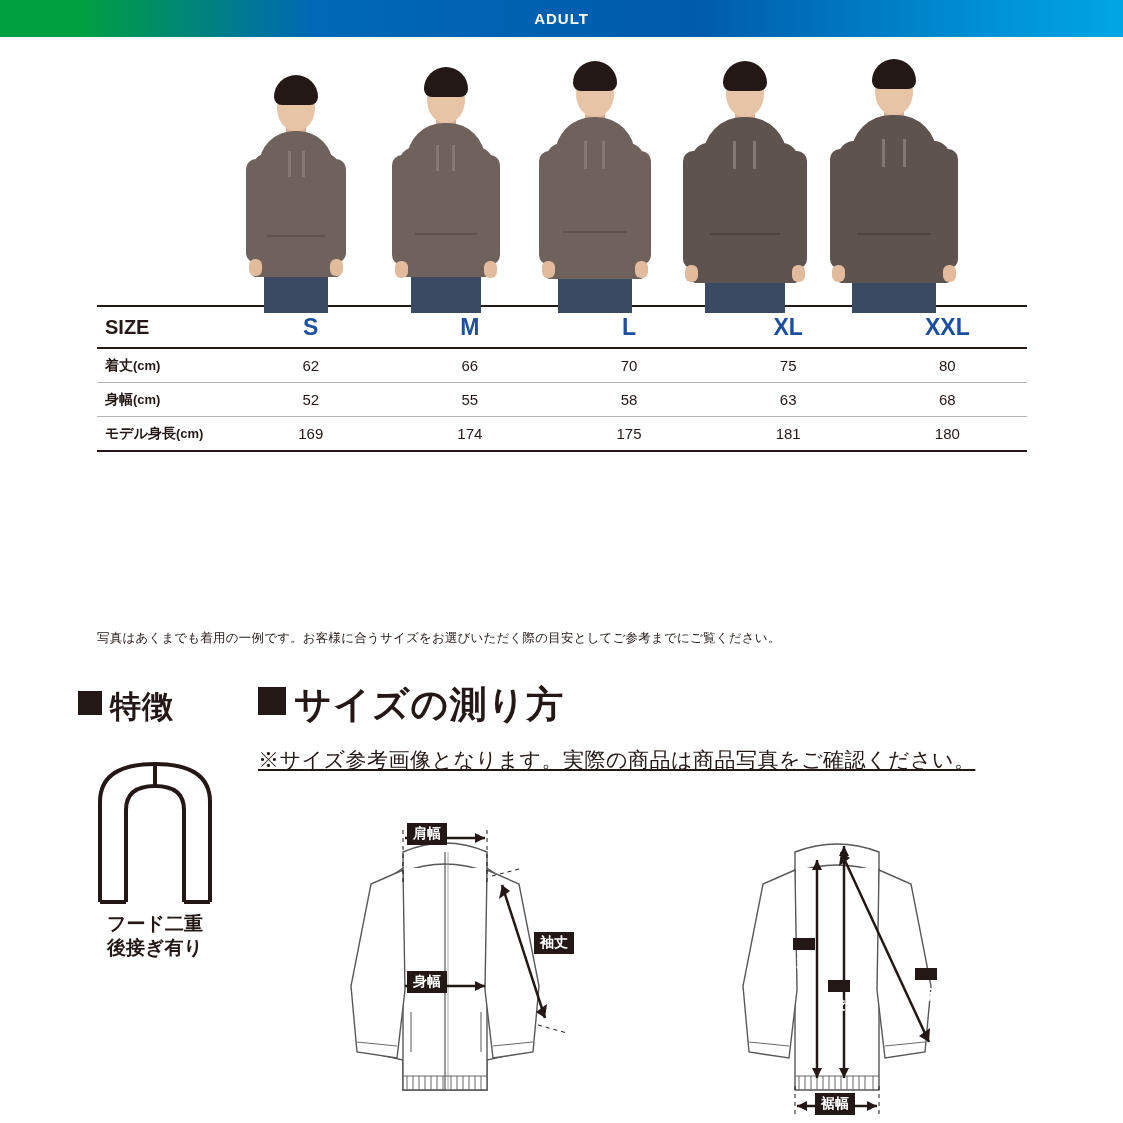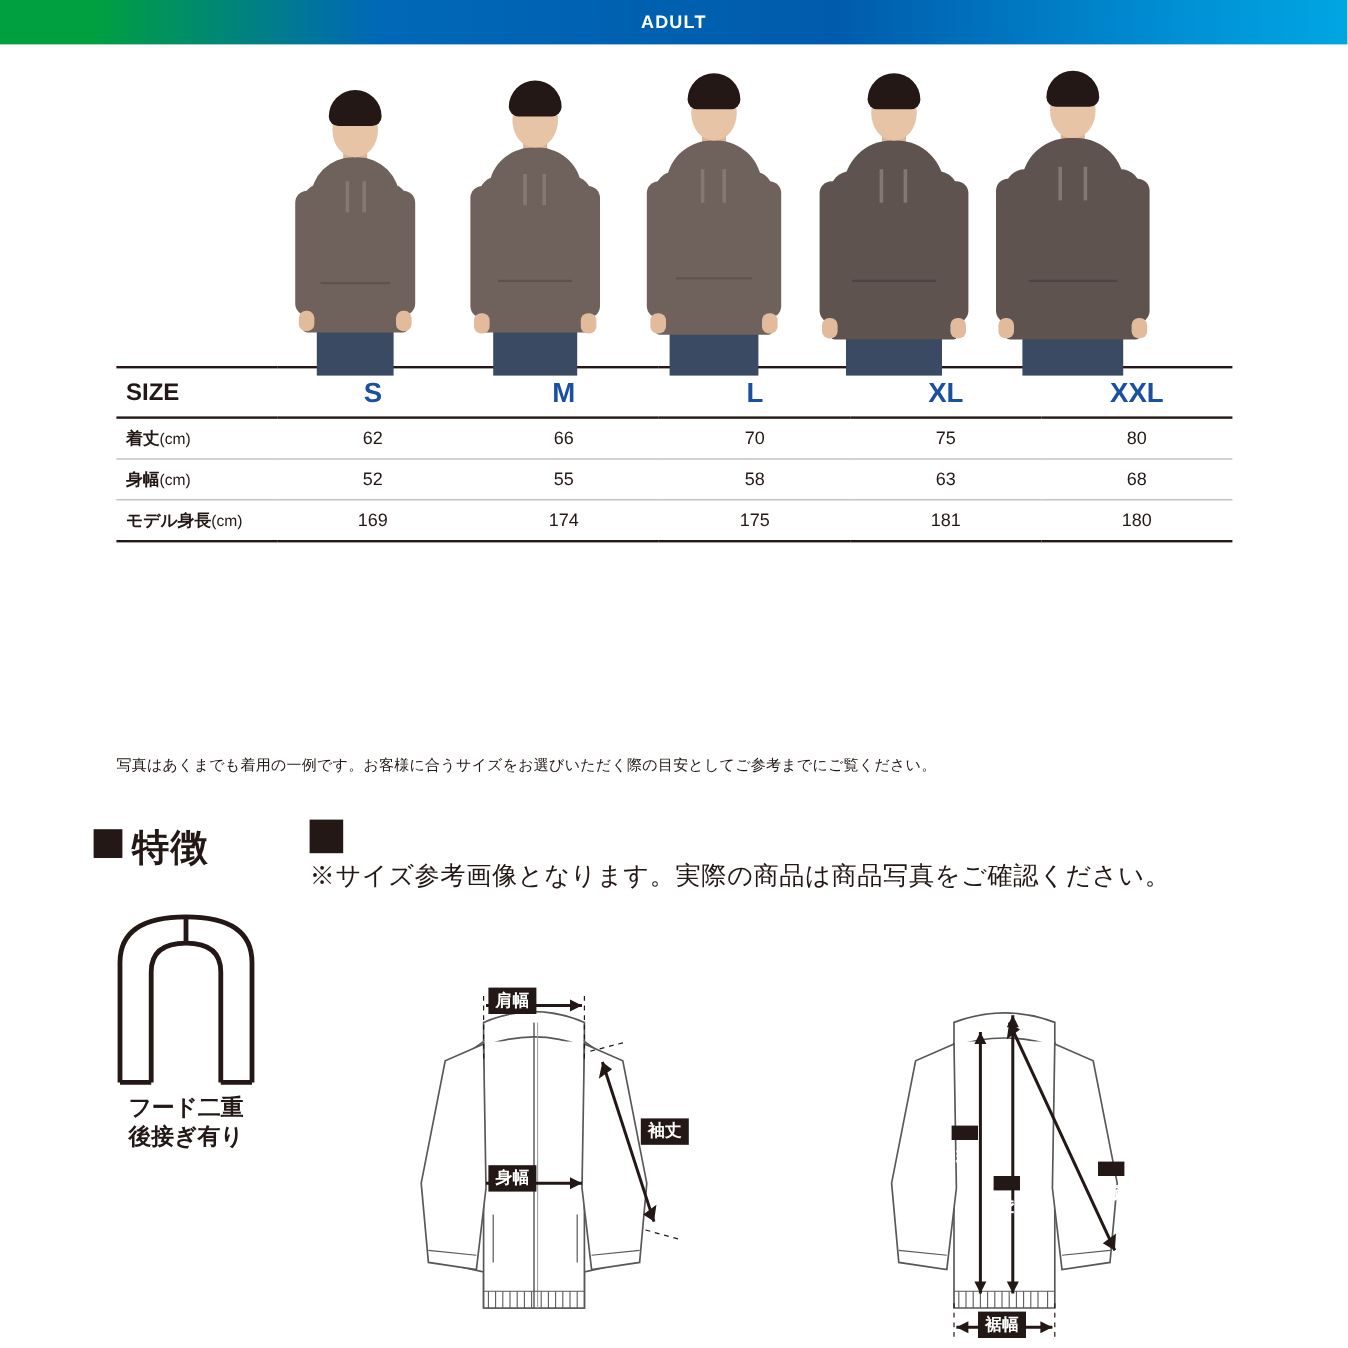--- a/index.html
+++ b/index.html
@@ -174,21 +174,21 @@
     text-align: left;
     padding-left: 8px;
   }
   table.size td.rowlabel {
     text-align: left;
     padding-left: 8px;
     font-size: 14px;
     font-weight: bold;
   }
   table.size td.rowlabel .unit {
-    font-weight: normal;
+    font-weight: bold;
     font-size: 13px;
   }
   table.size tbody tr:last-child td {
     border-bottom: 2px solid #231815;
   }
   .note {
     position: absolute;
     left: 97px;
     top: 630px;
     font-size: 12.5px;
@@ -218,23 +218,24 @@
     width: 24px;
     height: 24px;
     background: #231815;
     margin-right: 8px;
     vertical-align: 2px;
   }
   .h-measure .sq { width: 28px; height: 28px; }
   .measure-note {
     position: absolute;
     left: 258px;
-    top: 716px;
+    top: 746px;
     font-size: 21px;
     letter-spacing: 0.5px;
+    text-decoration: underline;
   }
 
   
   .feature-ill {
     position: absolute;
     left: 80px;
     top: 752px;
     width: 150px;
     height: 160px;
   }
@@ -420,21 +421,21 @@
   </table>
 </div>
 
 <div class="note">写真はあくまでも着用の一例です。お客様に合うサイズをお選びいただく際の目安としてご参考までにご覧ください。</div>
 
 <div class="h-feature">
   <span class="sq"></span><span>特徴</span>
 </div>
 
 <div class="h-measure">
-  <span class="sq"></span>
+  <span class="sq"></span><span>サイズの測り方</span>
 </div>
 
 <div class="measure-note">※サイズ参考画像となります。実際の商品は商品写真をご確認ください。</div>
 
 <div class="feature-ill">
   <svg width="150" height="160" viewBox="0 0 150 160">
     <path d="M20 150 L20 50 Q20 12 75 12 Q130 12 130 50 L130 150" fill="none" stroke="#231815" stroke-width="4"></path>
     <path d="M46 150 L46 58 Q46 34 75 34 Q104 34 104 58 L104 150" fill="none" stroke="#231815" stroke-width="4"></path>
     <line x1="75" y1="12" x2="75" y2="34" stroke="#231815" stroke-width="4"></line>
     <line x1="20" y1="150" x2="46" y2="150" stroke="#231815" stroke-width="4"></line>

